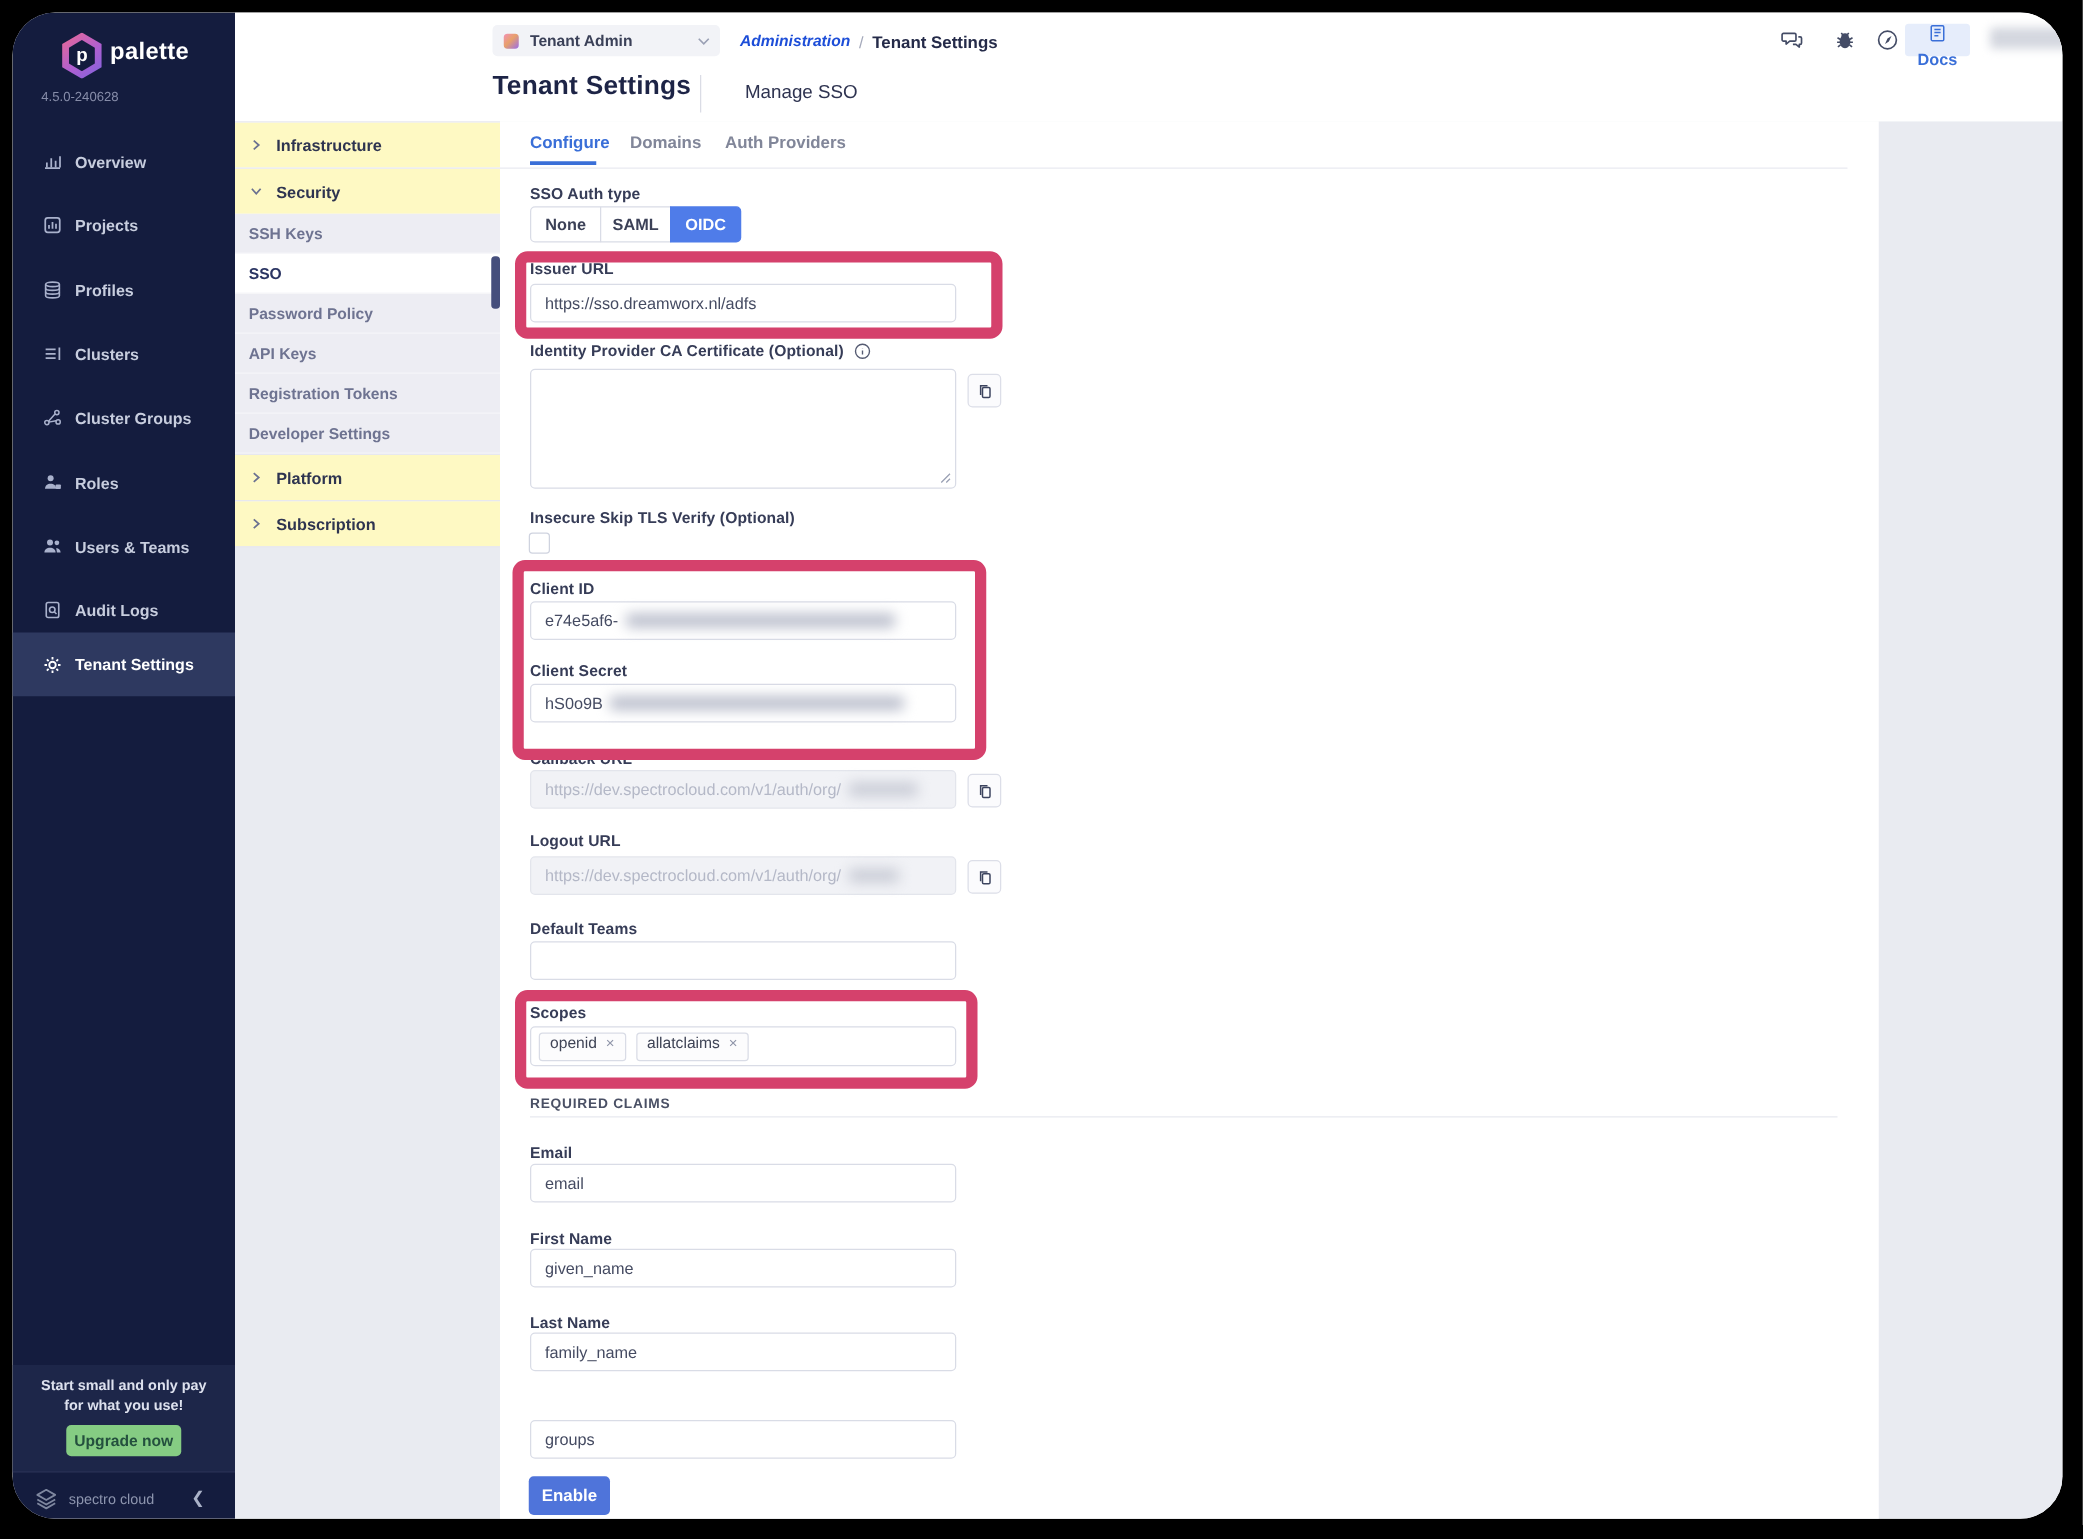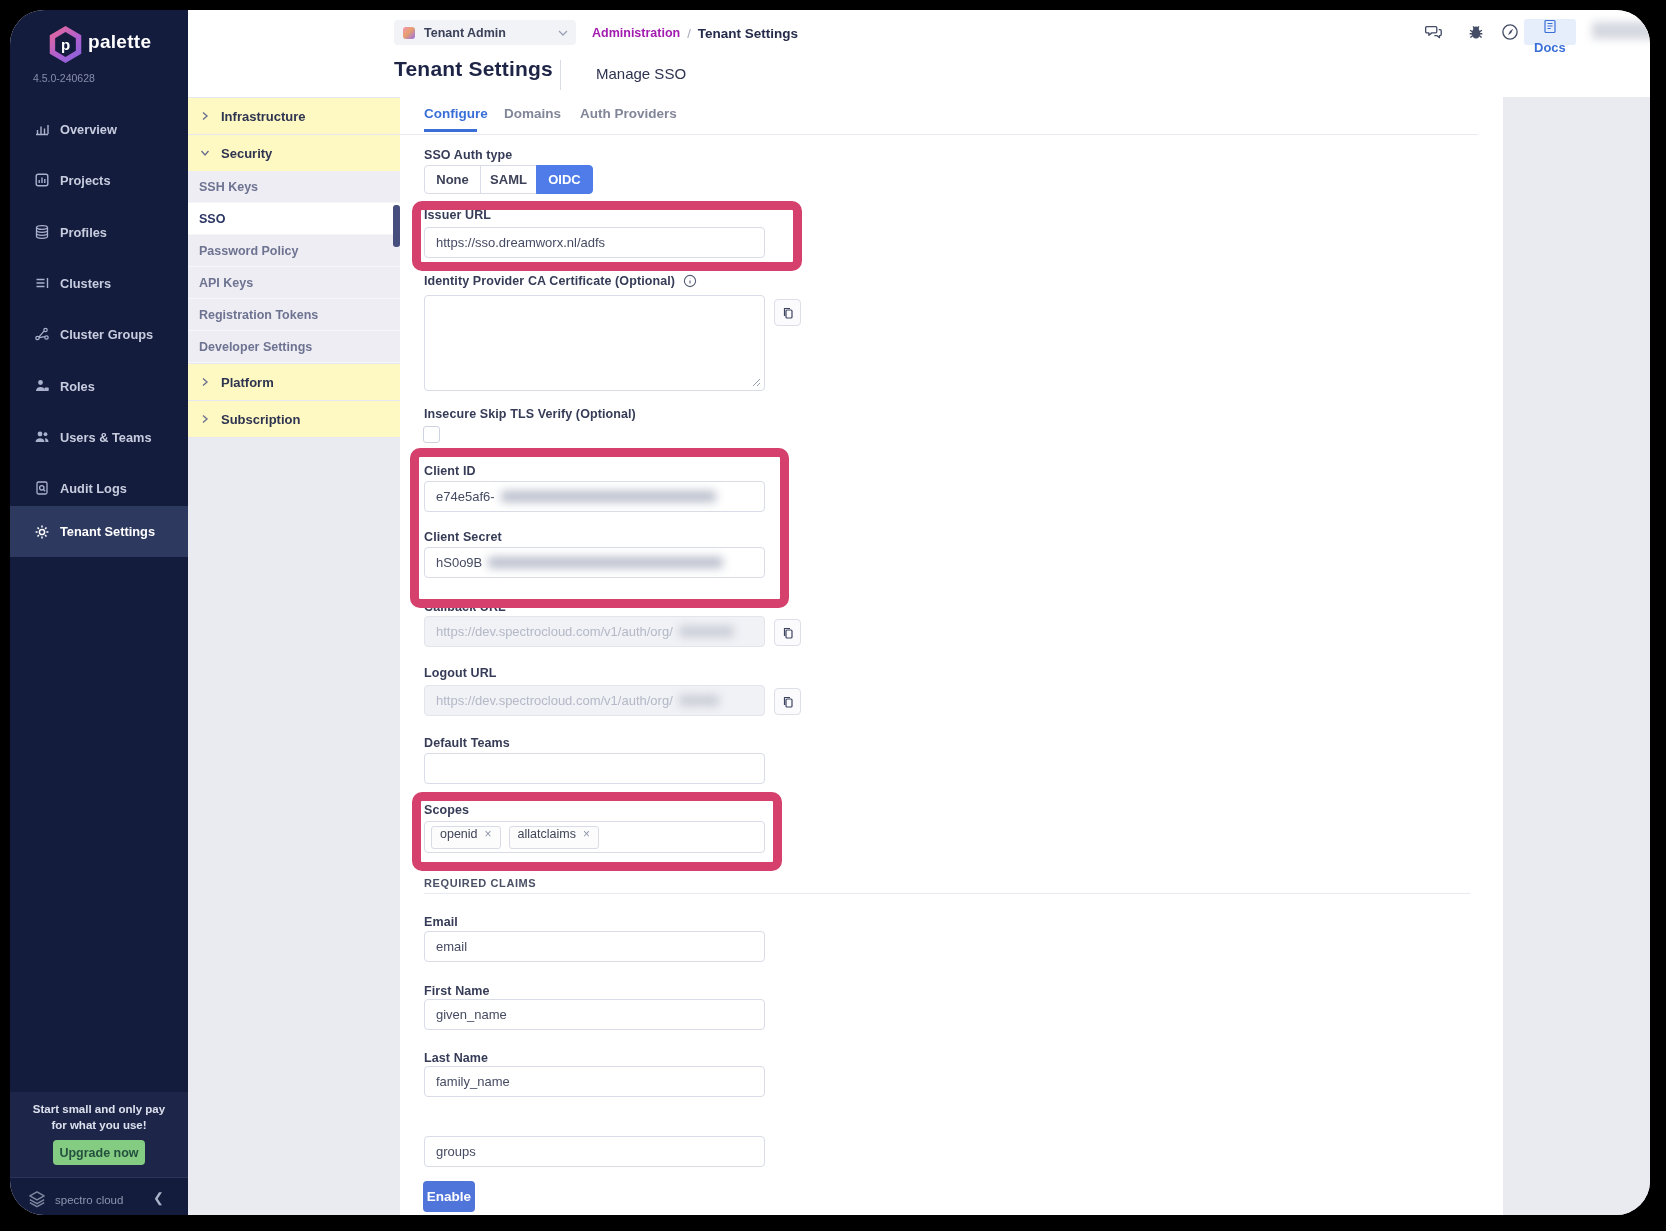--- a/index.html
+++ b/index.html
@@ -38,21 +38,21 @@
   .card{left:390px;top:87px;width:1103px;height:1118px;background:#fff;z-index:1;}
   .topbar{left:178px;top:0;width:1462px;height:87px;background:#fff;z-index:2;}
   
   .scope{left:206px;top:10px;width:182px;height:25px;background:#f2f3f7;border-radius:4px;
      display:flex;align-items:center;cursor:pointer;}
   .scope .sic{width:12px;height:12px;border-radius:3px;margin-left:9px;
      background:linear-gradient(135deg,#f291b7 0%,#e8a06b 45%,#9a6ee8 100%);}
   .scope .slb{margin-left:9px;font-size:12.5px;font-weight:600;color:#3b4158;}
   .scope .chev{margin-left:auto;margin-right:8px;color:#9aa0b4;}
   .crumbs{left:404px;top:13px;display:flex;align-items:center;gap:7px;height:20px;}
-  .crumb-link{color:#a21caf;font-size:12.5px;font-weight:600;cursor:pointer;}
+  .crumb-link{color:#1d4ed8;font-size:12.5px;font-weight:600;cursor:pointer;font-style:italic;}
   .crumb-sep{color:#a3a8ba;font-size:13px;}
   .crumb-cur{color:#252b49;font-size:13.5px;font-weight:700;}
   .ptitle{left:206px;top:47px;font-size:21px;font-weight:700;color:#1d2446;letter-spacing:.2px;}
   .vdiv{left:372px;top:50px;width:1px;height:30px;background:#dadce5;}
   .subtitle{left:408px;top:55px;font-size:15px;color:#2e3350;}
   .hicon{top:12px;width:20px;height:20px;color:#444c66;cursor:pointer;}
   .docs{left:1336px;top:9px;height:26px;background:#e6edfb;border-radius:3px;display:flex;
      align-items:center;padding:0 10px;gap:6px;cursor:pointer;flex-direction:column;}
   .docs .dlb{color:#3a6fd8;font-size:13px;font-weight:600;}
   .userblur{left:1404px;top:12px;width:72px;height:17px;background:#d4d7df;border-radius:3px;
@@ -97,21 +97,21 @@
   .opt:last-child{border-radius:0 4px 4px 0;}
   .opt.on{background:#4f7ce9;border-color:#4f7ce9;color:#fff;}
   .chk{left:413px;top:416px;width:15px;height:15px;border:1.5px solid #cfd3df;border-radius:3px;
      background:#fff;z-index:2;cursor:pointer;}
   .chip{display:inline-flex;gap:7px;border:1px solid #d9dce6;border-radius:3px;
      background:#fcfcfd;height:21px;padding:0 8px;font-size:12.5px;color:#3f4456;}
   .chip .x{color:#8e94a8;font-size:12px;cursor:pointer;}
   .blurtail{display:inline-block;height:11px;border-radius:3px;background:#b9bdcb;
      filter:blur(5px);margin-left:6px;}
   .blurtail.dis{background:#c9ccd6;}
-  .enable{left:413px;top:1171px;width:52px;height:31px;background:#4f74da;border-radius:4px;
+  .enable{left:413px;top:1171px;width:65px;height:31px;background:#4f74da;border-radius:4px;
      color:#fff;font-size:13.5px;font-weight:600;display:flex;align-items:center;
      justify-content:center;cursor:pointer;z-index:2;}
   .redbox{border:9px solid #d5416c;border-radius:10px;box-sizing:border-box;z-index:6;
      pointer-events:none;}
   svg{display:block;}
 </style>
 </head>
 <body>
 
 <div id="app">

